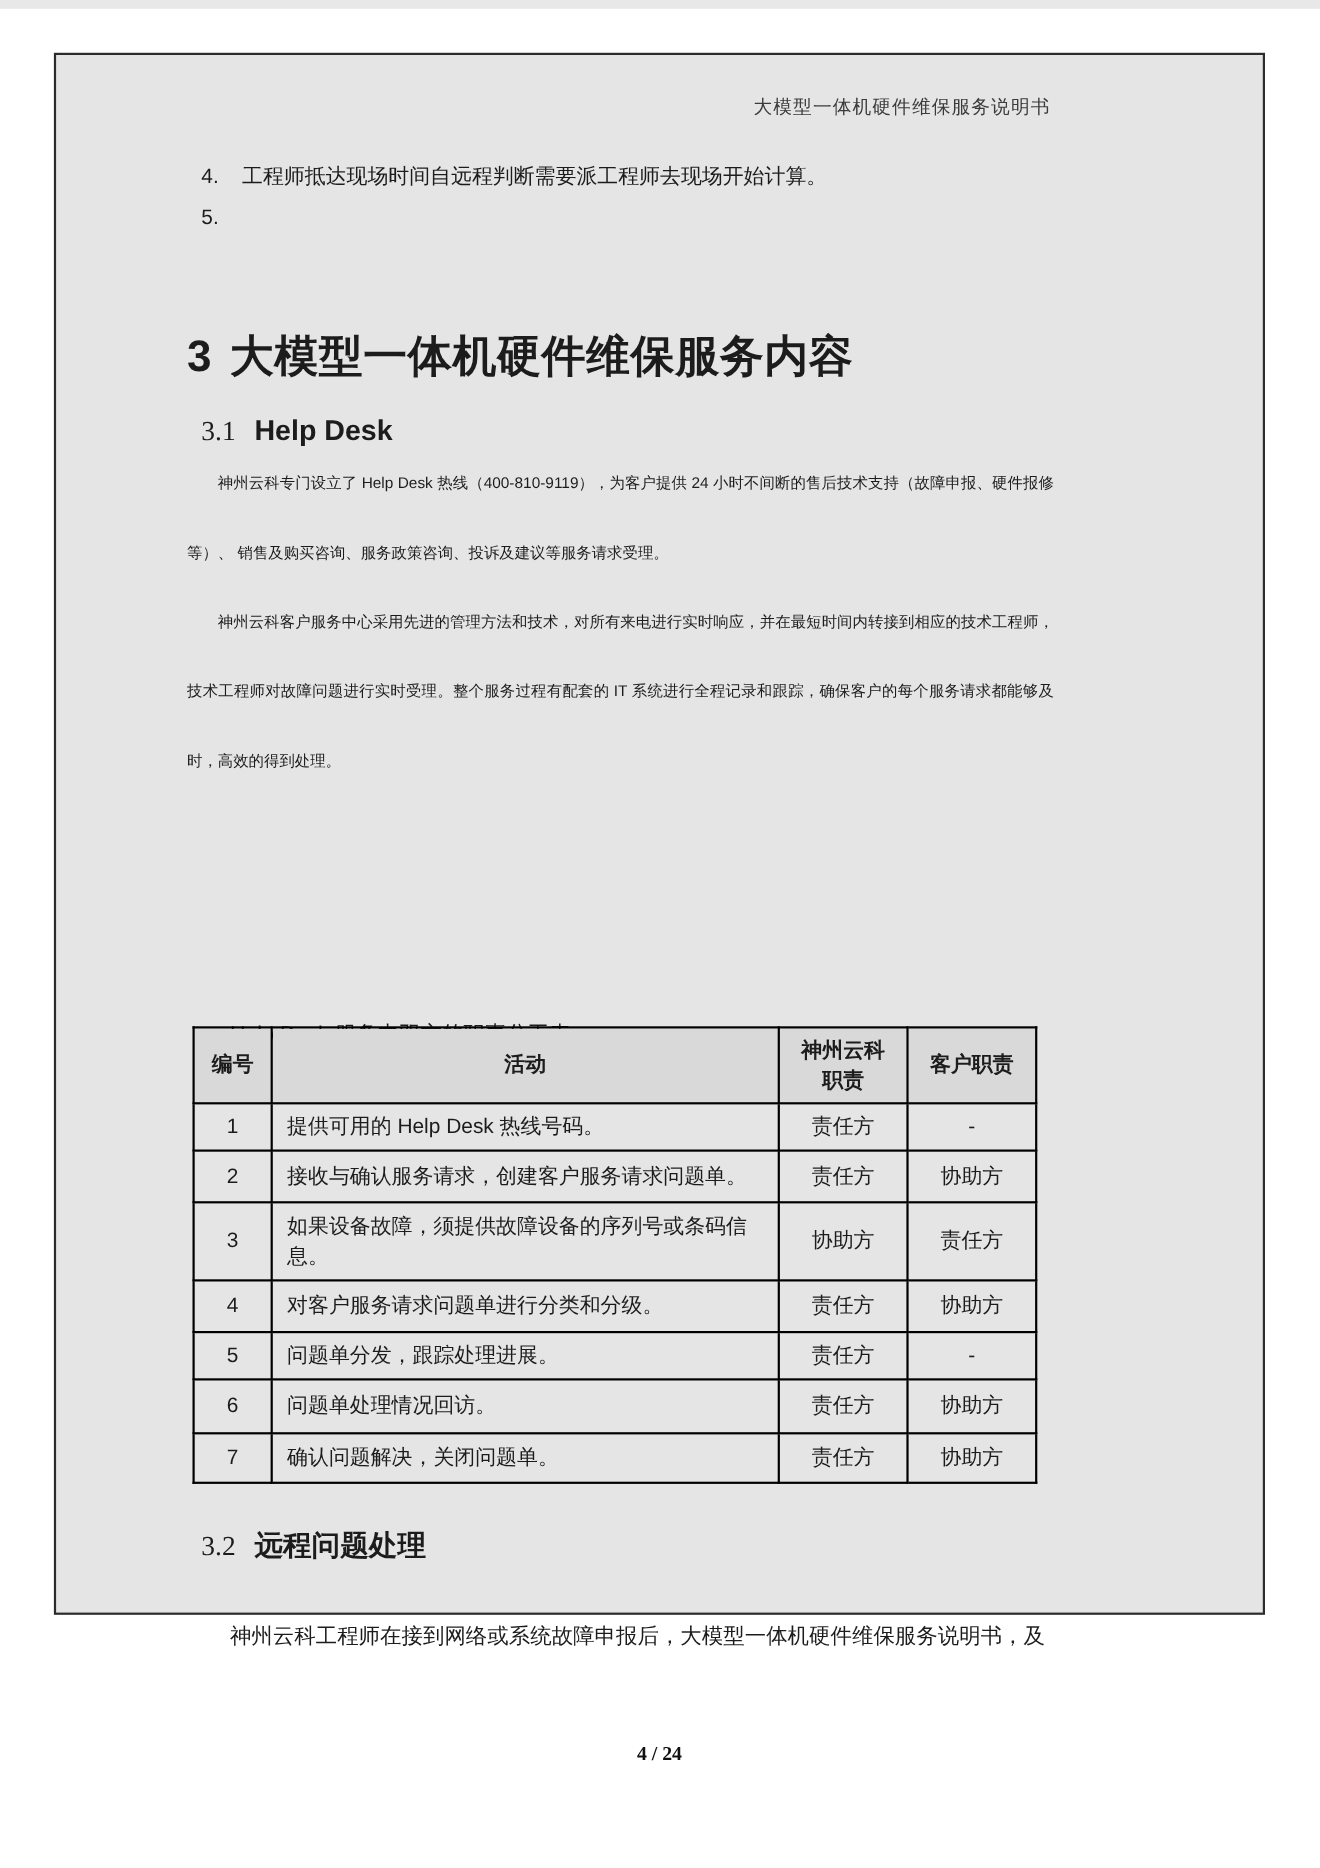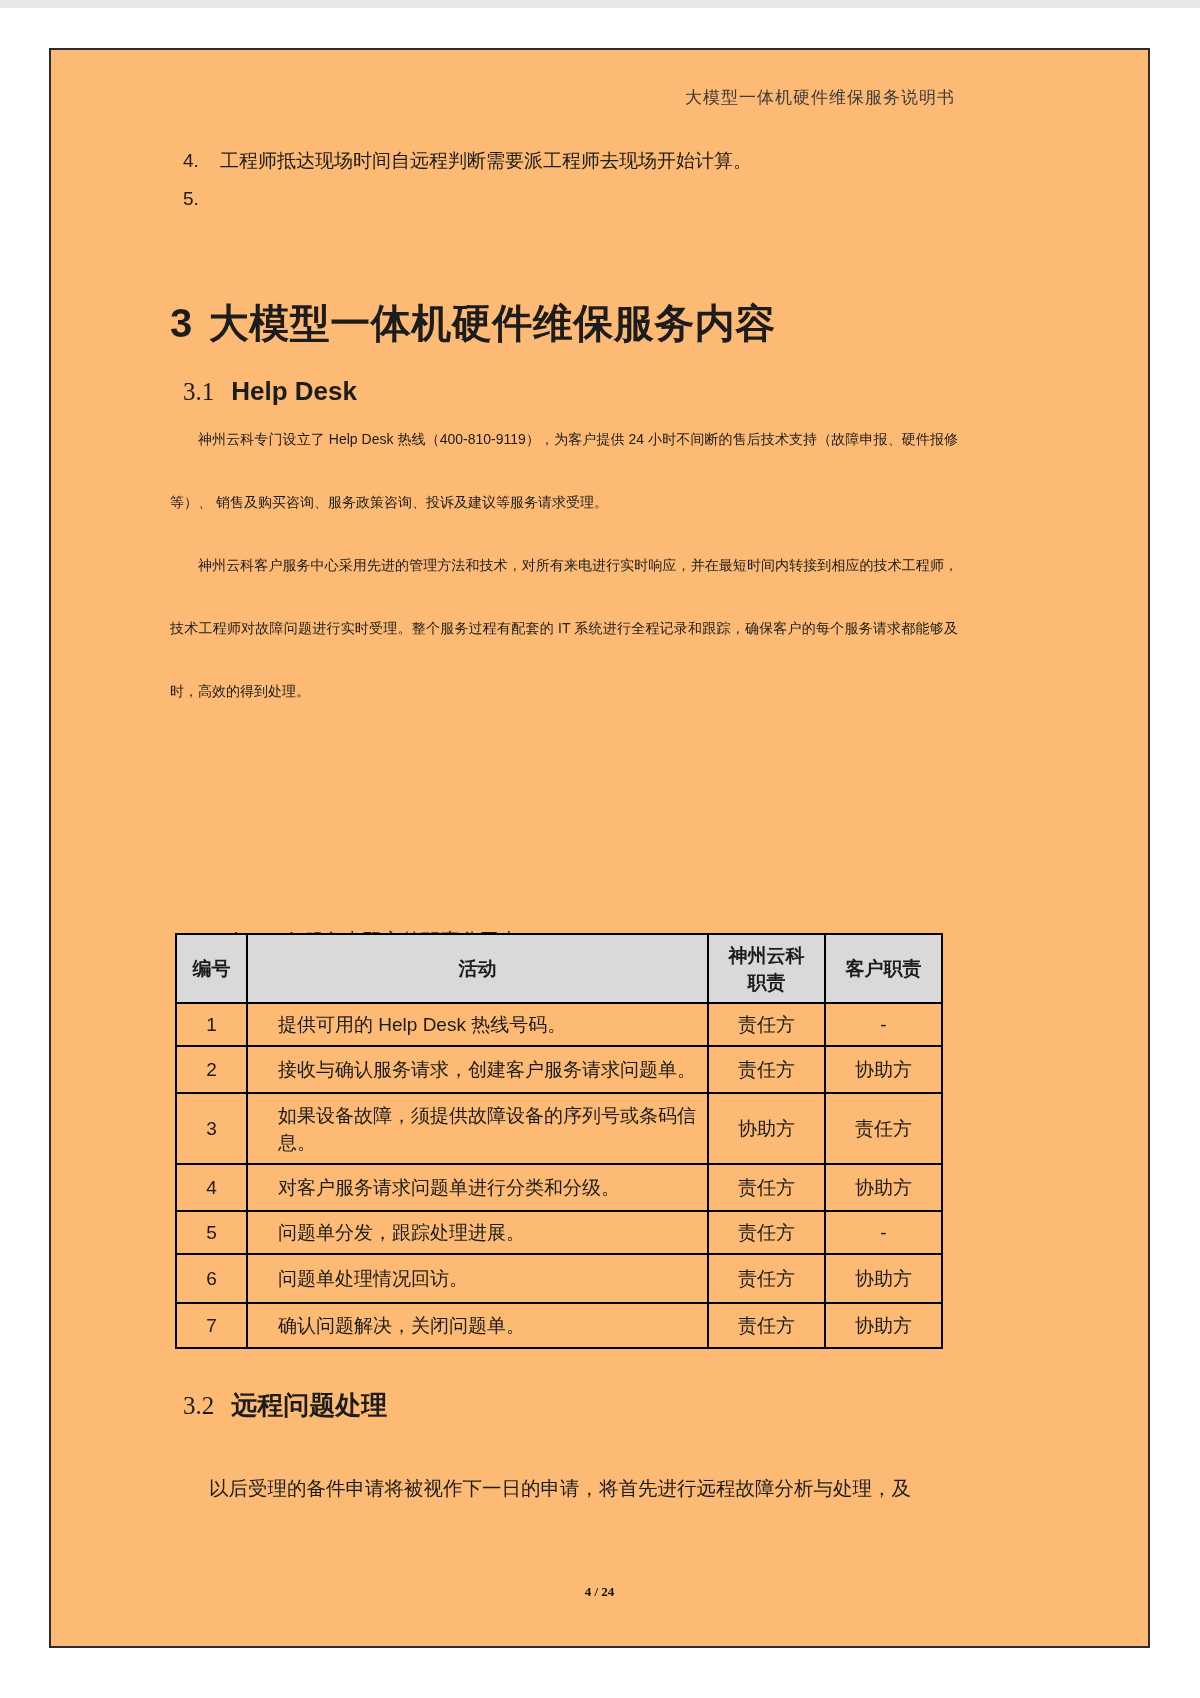--- a/index.html
+++ b/index.html
@@ -14,23 +14,23 @@
   }
   .top-strip {
     position: absolute;
     top: 0; left: 0;
     width: 1200px; height: 8px;
     background: #e8e8e8;
   }
   .page {
     position: absolute;
     left: 49px; top: 48px;
-    width: 1101px; height: 1600px;
+    width: 1101px; height: 1420px;
     border: 2px solid #2c2c2c;
-    background: #fdba74;
+    background: #e5e5e5;
     box-sizing: border-box;
   }
   .doc-header {
     position: absolute;
     top: 36px; right: 193px;
     font-family: "Liberation Serif", "DejaVu Serif", serif;
     font-size: 17px;
     color: #3b3b3b;
     letter-spacing: 1px;
   }
@@ -115,21 +115,21 @@
     vertical-align: middle;
     font-weight: normal;
     overflow: hidden;
   }
   .resp-table thead th {
     background: #d9d9d9;
     font-weight: bold;
   }
   .resp-table td.activity {
     text-align: left;
-    padding-left: 30px;
+    padding-left: 13px;
   }
   .resp-table tr.hdr  { height: 69px; }
   .resp-table tr.r1   { height: 43px; }
   .resp-table tr.r2   { height: 47px; }
   .resp-table tr.r3   { height: 71px; }
   .resp-table tr.r4   { height: 47px; }
   .resp-table tr.r5   { height: 43px; }
   .resp-table tr.r6   { height: 49px; }
   .resp-table tr.r7   { height: 45px; }
   .p3 {
@@ -140,21 +140,21 @@
     font-size: 19.5px;
     line-height: 28px;
     text-indent: 2em;
   }
   .footer {
     position: absolute;
     top: 1534px; left: 0;
     width: 100%;
     text-align: center;
     font-family: "Liberation Serif", "DejaVu Serif", serif;
-    font-size: 13px;
+    font-size: 18px;
     font-weight: bold;
     color: #111111;
   }
 </style>
 </head>
 <body>
 
 <div class="top-strip"></div>
 
 <div class="page">
@@ -247,17 +247,17 @@
         <td>责任方</td>
         <td>协助方</td>
       </tr>
     </tbody>
   </table>
 
   <div class="h2 h2-2">
     <span class="h2num">3.2</span><span class="h2title">远程问题处理</span>
   </div>
 
-  <p class="p3">以后受理的备件申请将被视作下一日的申请，将首先进行远程故障分析与处理，及</p>
+  <p class="p3">神州云科工程师在接到网络或系统故障申报后，大模型一体机硬件维保服务说明书，及</p>
 
   <div class="footer">4 / 24</div>
 
 </div>
 
 </body></html>

